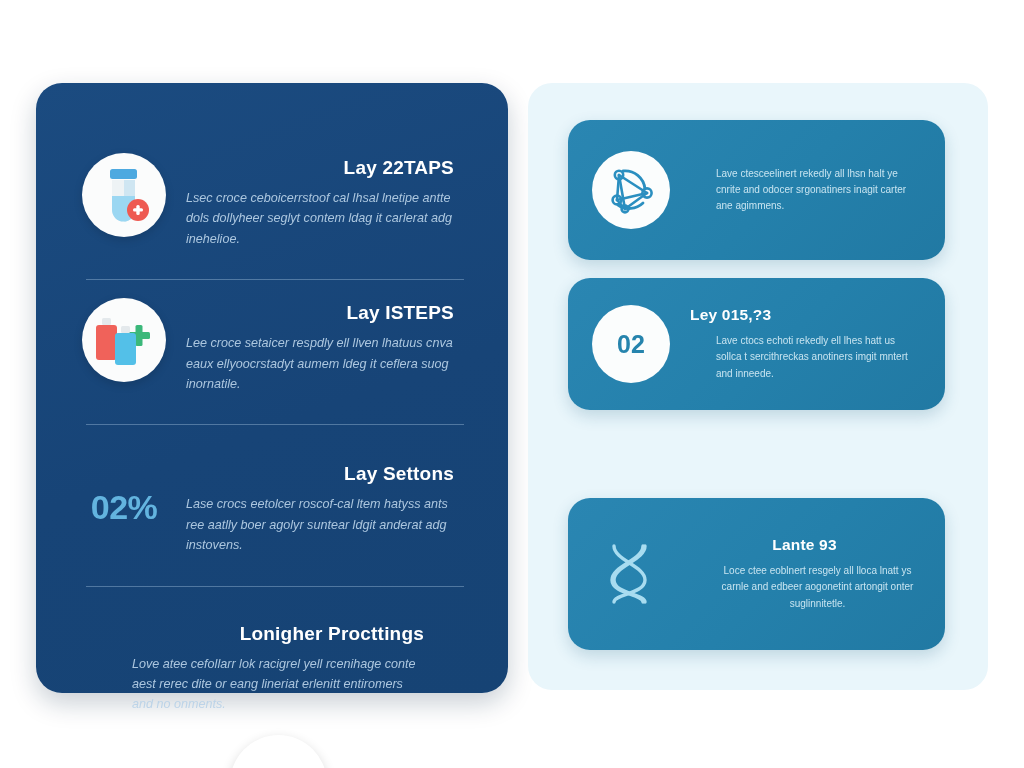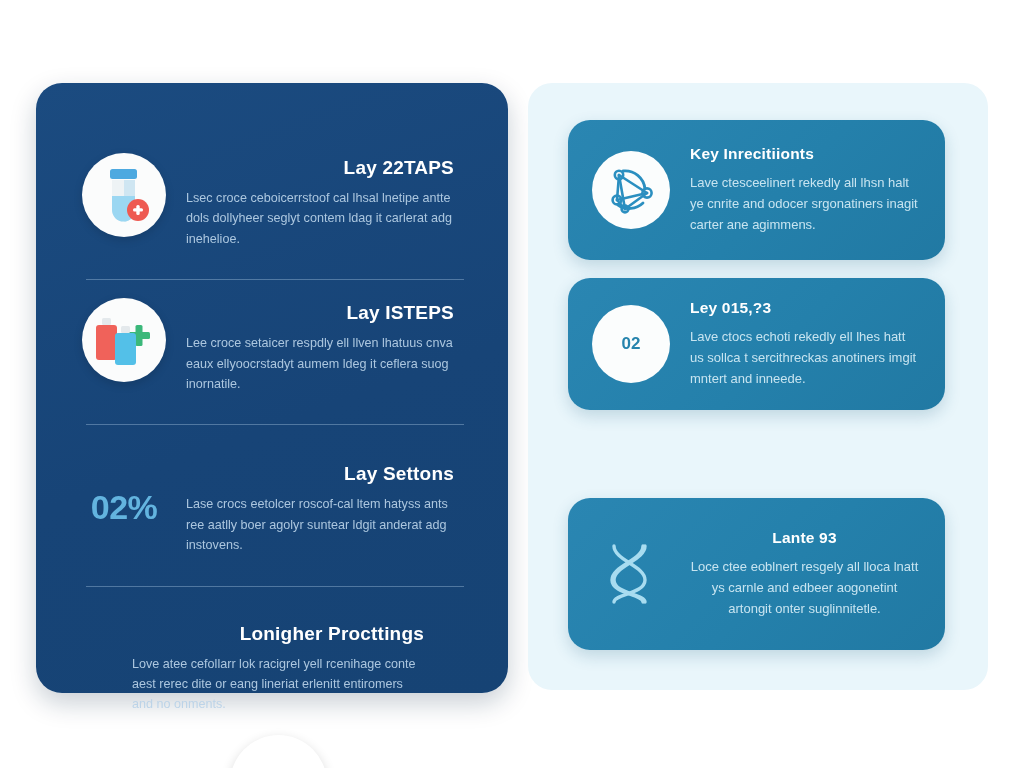--- a/index.html
+++ b/index.html
@@ -59,20 +59,21 @@
     letter-spacing: .2px;
     margin-bottom: 9px;
     text-align: right;
   }
   .l-body {
     color: #b9d2e8;
     font-size: 12.6px;
     line-height: 1.62;
     max-width: 268px;
     opacity: .92;
+    font-style: italic;
   }
 
   .stat-num {
     flex: 0 0 auto;
     width: 84px;
     text-align: center;
     color: #63b4df;
     font-size: 34px;
     font-weight: bold;
     letter-spacing: -.5px;
@@ -124,42 +125,43 @@
     background: #fbfdfd;
     display: flex; align-items: center; justify-content: center;
   }
   .r-num-circle {
     flex: 0 0 auto;
     width: 78px; height: 78px;
     border-radius: 50%;
     background: #fbfdfd;
     display: flex; align-items: center; justify-content: center;
     color: #2684ad;
-    font-size: 17px;
+    font-size: 25px;
     font-weight: bold;
   }
   .r-plain-icon {
     flex: 0 0 auto;
     width: 78px; height: 78px;
     display: flex; align-items: center; justify-content: center;
   }
   .r-text {}
   .r-title {
     color: #ffffff;
     font-size: 15.5px;
     font-weight: bold;
     letter-spacing: .2px;
     margin-bottom: 9px;
   }
   .r-body {
     color: #d4ecf6;
-    font-size: 13px;
+    font-size: 10px;
     line-height: 1.62;
     max-width: 252px;
     opacity: .93;
+    margin-left: 26px;
   }
 </style>
 </head>
 <body>
 
 <div class="stage">
 
   <div class="left-panel">
 
     <div class="l-item i1">
@@ -237,21 +239,20 @@
           <path d="M20 9 a20 20 0 0 1 22 18" stroke-width="2.8"></path>
           <path d="M40 41 a20 20 0 0 1 -25 2" stroke-width="2.8"></path>
         </g>
         <circle cx="16" cy="13" r="4.2" fill="none" stroke="#2b8fc0" stroke-width="2.6"></circle>
         <circle cx="44" cy="31" r="4.6" fill="none" stroke="#2b8fc0" stroke-width="2.6"></circle>
         <circle cx="14" cy="38" r="4.4" fill="none" stroke="#2b8fc0" stroke-width="2.6"></circle>
         <circle cx="22" cy="47" r="3.4" fill="none" stroke="#2b8fc0" stroke-width="2.6"></circle>
       </svg>
     </div>
     <div class="r-text">
-      <div class="r-title">Key Inrecitiionts</div>
       <div class="r-body">Lave ctesceelinert rekedly all lhsn halt ye cnrite and odocer srgonatiners inagit carter ane agimmens.</div>
     </div>
   </div>
 
   <div class="r-card c2">
     <div class="r-num-circle">02</div>
     <div class="r-text">
       <div class="r-title">Ley 015,?3</div>
       <div class="r-body">Lave ctocs echoti rekedly ell lhes hatt us sollca t sercithreckas anotiners imgit mntert and inneede.</div>
     </div>

